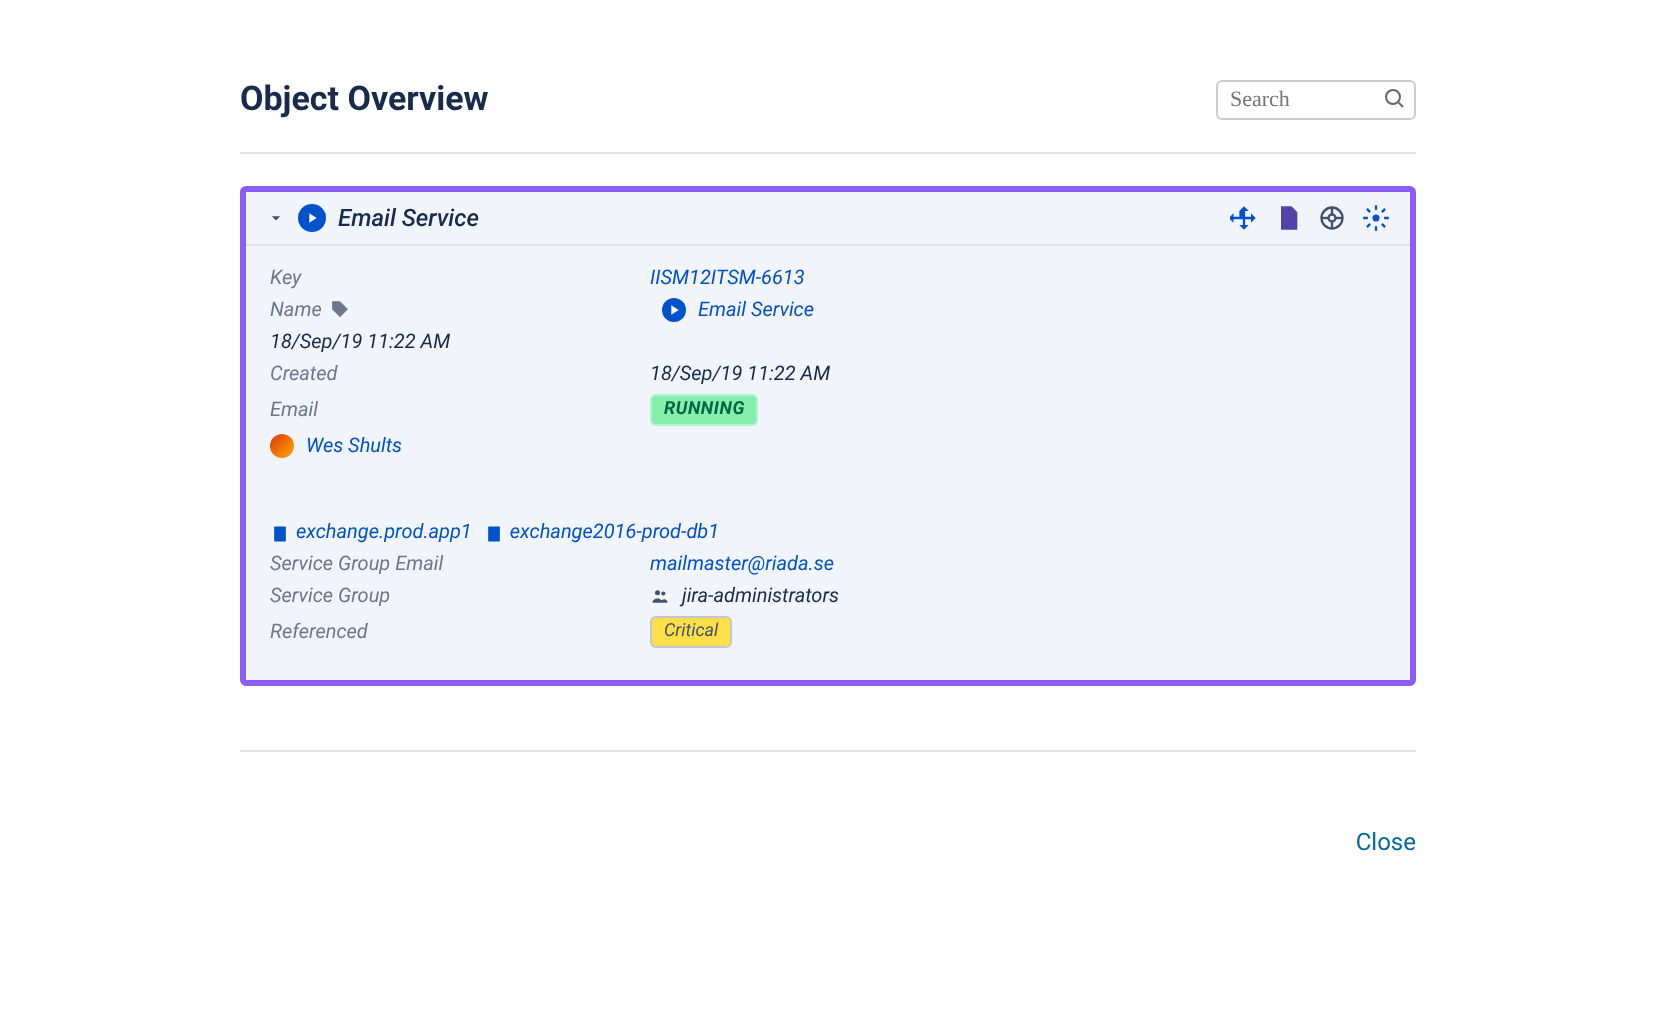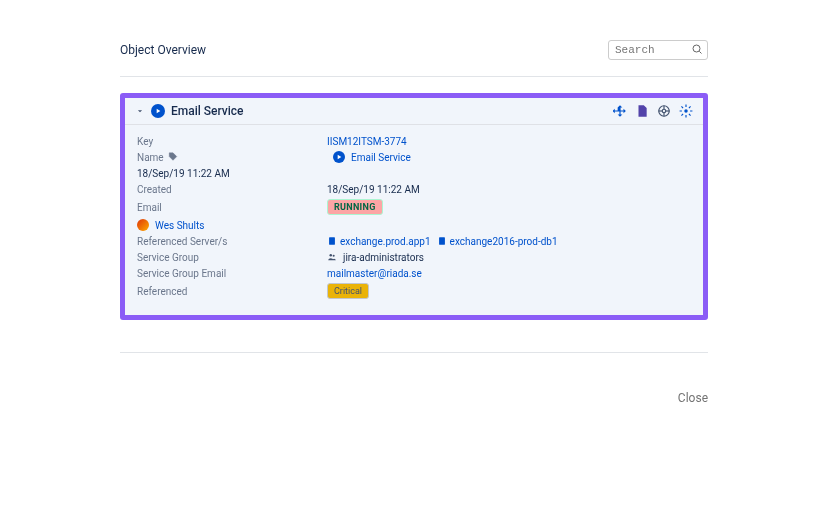--- a/index.html
+++ b/index.html
@@ -15,51 +15,52 @@
     margin: 0 auto;
     padding: 40px 120px 0 120px;
   }
   .header {
     display: flex;
     justify-content: space-between;
     align-items: center;
     padding-bottom: 16px;
   }
   .title {
-    font-size: 12px;
-    font-weight: 400;
+    font-size: 17px;
+    font-weight: 700;
     color: #172b4d;
   }
   .search-box {
     position: relative;
     width: 100px;
   }
   .search-box input {
     width: 100%;
     height: 20px;
     border: 1px solid #ccc;
     border-radius: 3px;
     padding: 0 20px 0 6px;
     font-size: 11px;
-    font-family: Liberation Mono, monospace;
+    font-family: Liberation Serif, serif;
     color: #777;
   }
   .search-box .sicon {
     position: absolute;
     right: 5px;
     top: 3px;
     width: 12px;
     height: 12px;
     color: #666;
   }
   .hr { border: 0; border-bottom: 1px solid #e1e4e8; margin: 0 0 16px 0; }
   .panel {
     background: #f1f5fb;
-    border: 5px solid #8b5cf6;
+    border: 3px solid #8b5cf6;
     border-radius: 3px;
+    font-style: italic;
   }
   .panel-head {
     display: flex;
     align-items: center;
     padding: 6px 10px;
     border-bottom: 1px solid #dfe1e6;
   }
   .chevron-icon {
     width: 10px;
     height: 10px;
@@ -124,43 +125,43 @@
     background: linear-gradient(135deg,#de350b 0%,#ffab00 100%);
     flex-shrink: 0;
   }
   .chip {
     display: inline-block;
     border: 1px solid #c1c7d0;
     border-radius: 3px;
     padding: 0 6px;
     line-height: 14px;
     font-size: 9px;
-    background: #eab308;
+    background: #fde047;
     color: #42526e;
   }
   .running {
     border-color: #abf5d1;
-    background: #fca5a5;
+    background: #86efac;
     color: #006644;
     font-weight: 700;
     letter-spacing: 0.3px;
   }
   .footer {
     display: flex;
     justify-content: flex-end;
     padding-top: 32px;
   }
   .hr2 { border: 0; border-bottom: 1px solid #e1e4e8; margin-top: 32px; }
   .close-btn {
-    color: #737373;
+    color: #0369a1;
     font-size: 12px;
     cursor: pointer;
     text-decoration: none;
   }
-  .ref-item { display: inline-flex; align-items: center; gap: 3px; }
+  .ref-item { display: inline-flex; align-items: center; gap: 3px; margin-top: 28px; }
 </style>
 </head>
 <body>
 
 <div class="wrap">
   <div class="header">
     <div class="title">Object Overview</div>
     <div class="search-box">
       <input type="text" placeholder="Search" style="">
       <svg class="sicon" viewBox="0 0 24 24" fill="none" stroke="currentColor" stroke-width="2">
@@ -201,21 +202,21 @@
             <circle cx="12" cy="12" r="3"></circle>
             <path d="M12 1v4M12 19v4M4.2 4.2l2.8 2.8M17 17l2.8 2.8M1 12h4M19 12h4M4.2 19.8L7 17M17 7l2.8-2.8" stroke="#0052cc" stroke-width="2"></path>
           </svg>
       </div>
     </div>
 
     <div class="panel-body">
       <div class="row">
         <div class="lbl">Key</div>
         <div class="val">
-            <a>IISM12ITSM-3774</a>
+            <a>IISM12ITSM-6613</a>
           </div>
       </div>
       <div class="row">
         <div class="lbl">
           <span>Name</span>
           <svg class="tag-icon" viewBox="0 0 24 24" fill="currentColor">
               <path d="M21 11l-9-9H3v9l9 9z M7 7h.01" stroke="currentColor"></path>
             </svg>
         </div>
         <div class="val">
@@ -240,54 +241,53 @@
             <span class="chip running">RUNNING</span>
           </div>
       </div>
       <div class="row">
         <div class="val">
           <span class="avatar"></span>
           <a>Wes Shults</a>
         </div>
       </div>
       <div class="row">
-        <div class="lbl">Referenced Server/s</div>
         <div class="val">
           <span class="ref-item">
             <svg class="mini-icon" viewBox="0 0 24 24" fill="currentColor">
                 <rect x="5" y="3" width="14" height="18" rx="1"></rect>
               </svg>
             <a>exchange.prod.app1</a>
           </span>
           <span class="ref-item">
             <svg class="mini-icon" viewBox="0 0 24 24" fill="currentColor">
                 <rect x="5" y="3" width="14" height="18" rx="1"></rect>
               </svg>
             <a>exchange2016-prod-db1</a>
           </span>
         </div>
       </div>
       <div class="row">
+        <div class="lbl">Service Group Email</div>
+        <div class="val">
+            <a>mailmaster@riada.se</a>
+          </div>
+      </div>
+      <div class="row">
         <div class="lbl">Service Group</div>
         <div class="val">
           <svg class="mini-icon" style="color:#42526e" viewBox="0 0 24 24" fill="currentColor">
               <circle cx="9" cy="8" r="3"></circle>
               <circle cx="16" cy="9" r="2.5"></circle>
               <path d="M3 20c0-3 3-5 6-5s6 2 6 5M13 20c0-2 2-4 4-4s4 2 4 4"></path>
             </svg>
           <span>jira-administrators</span>
         </div>
       </div>
       <div class="row">
-        <div class="lbl">Service Group Email</div>
-        <div class="val">
-            <a>mailmaster@riada.se</a>
-          </div>
-      </div>
-      <div class="row">
         <div class="lbl">Referenced</div>
         <div class="val">
             <span class="chip">Critical</span>
           </div>
       </div>
     </div>
   </div>
 
   <hr class="hr2">
   <div class="footer">

